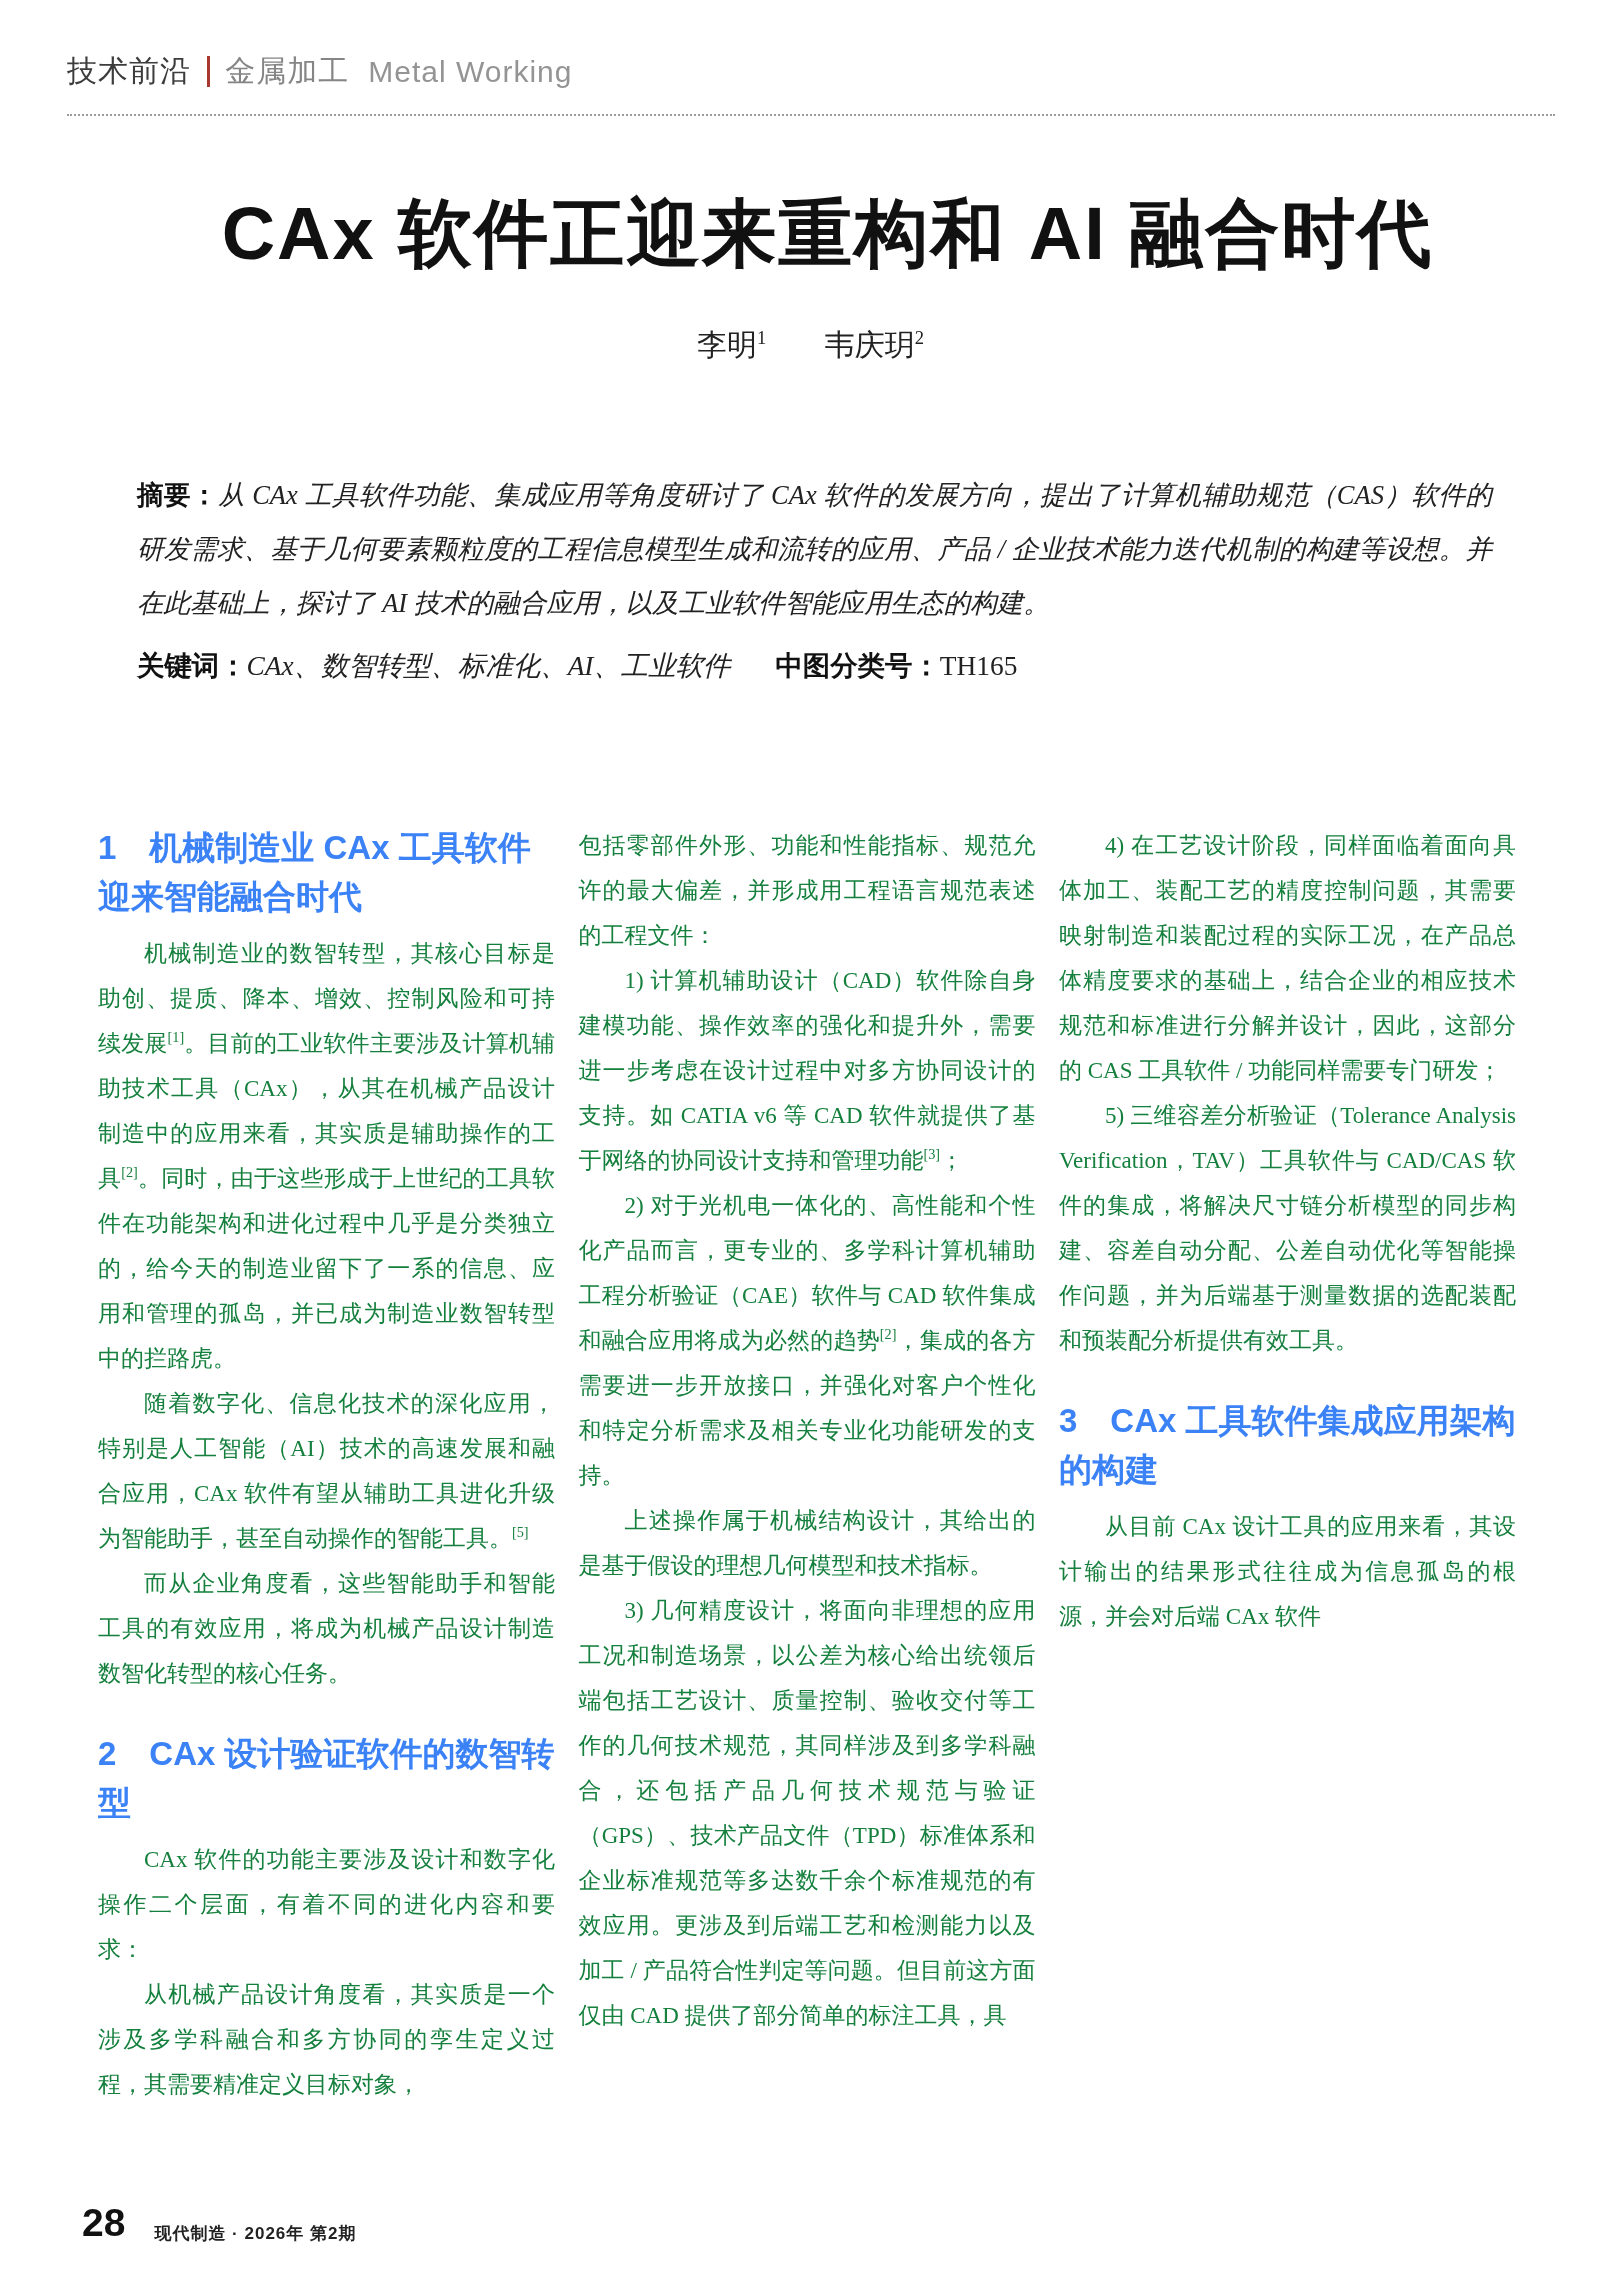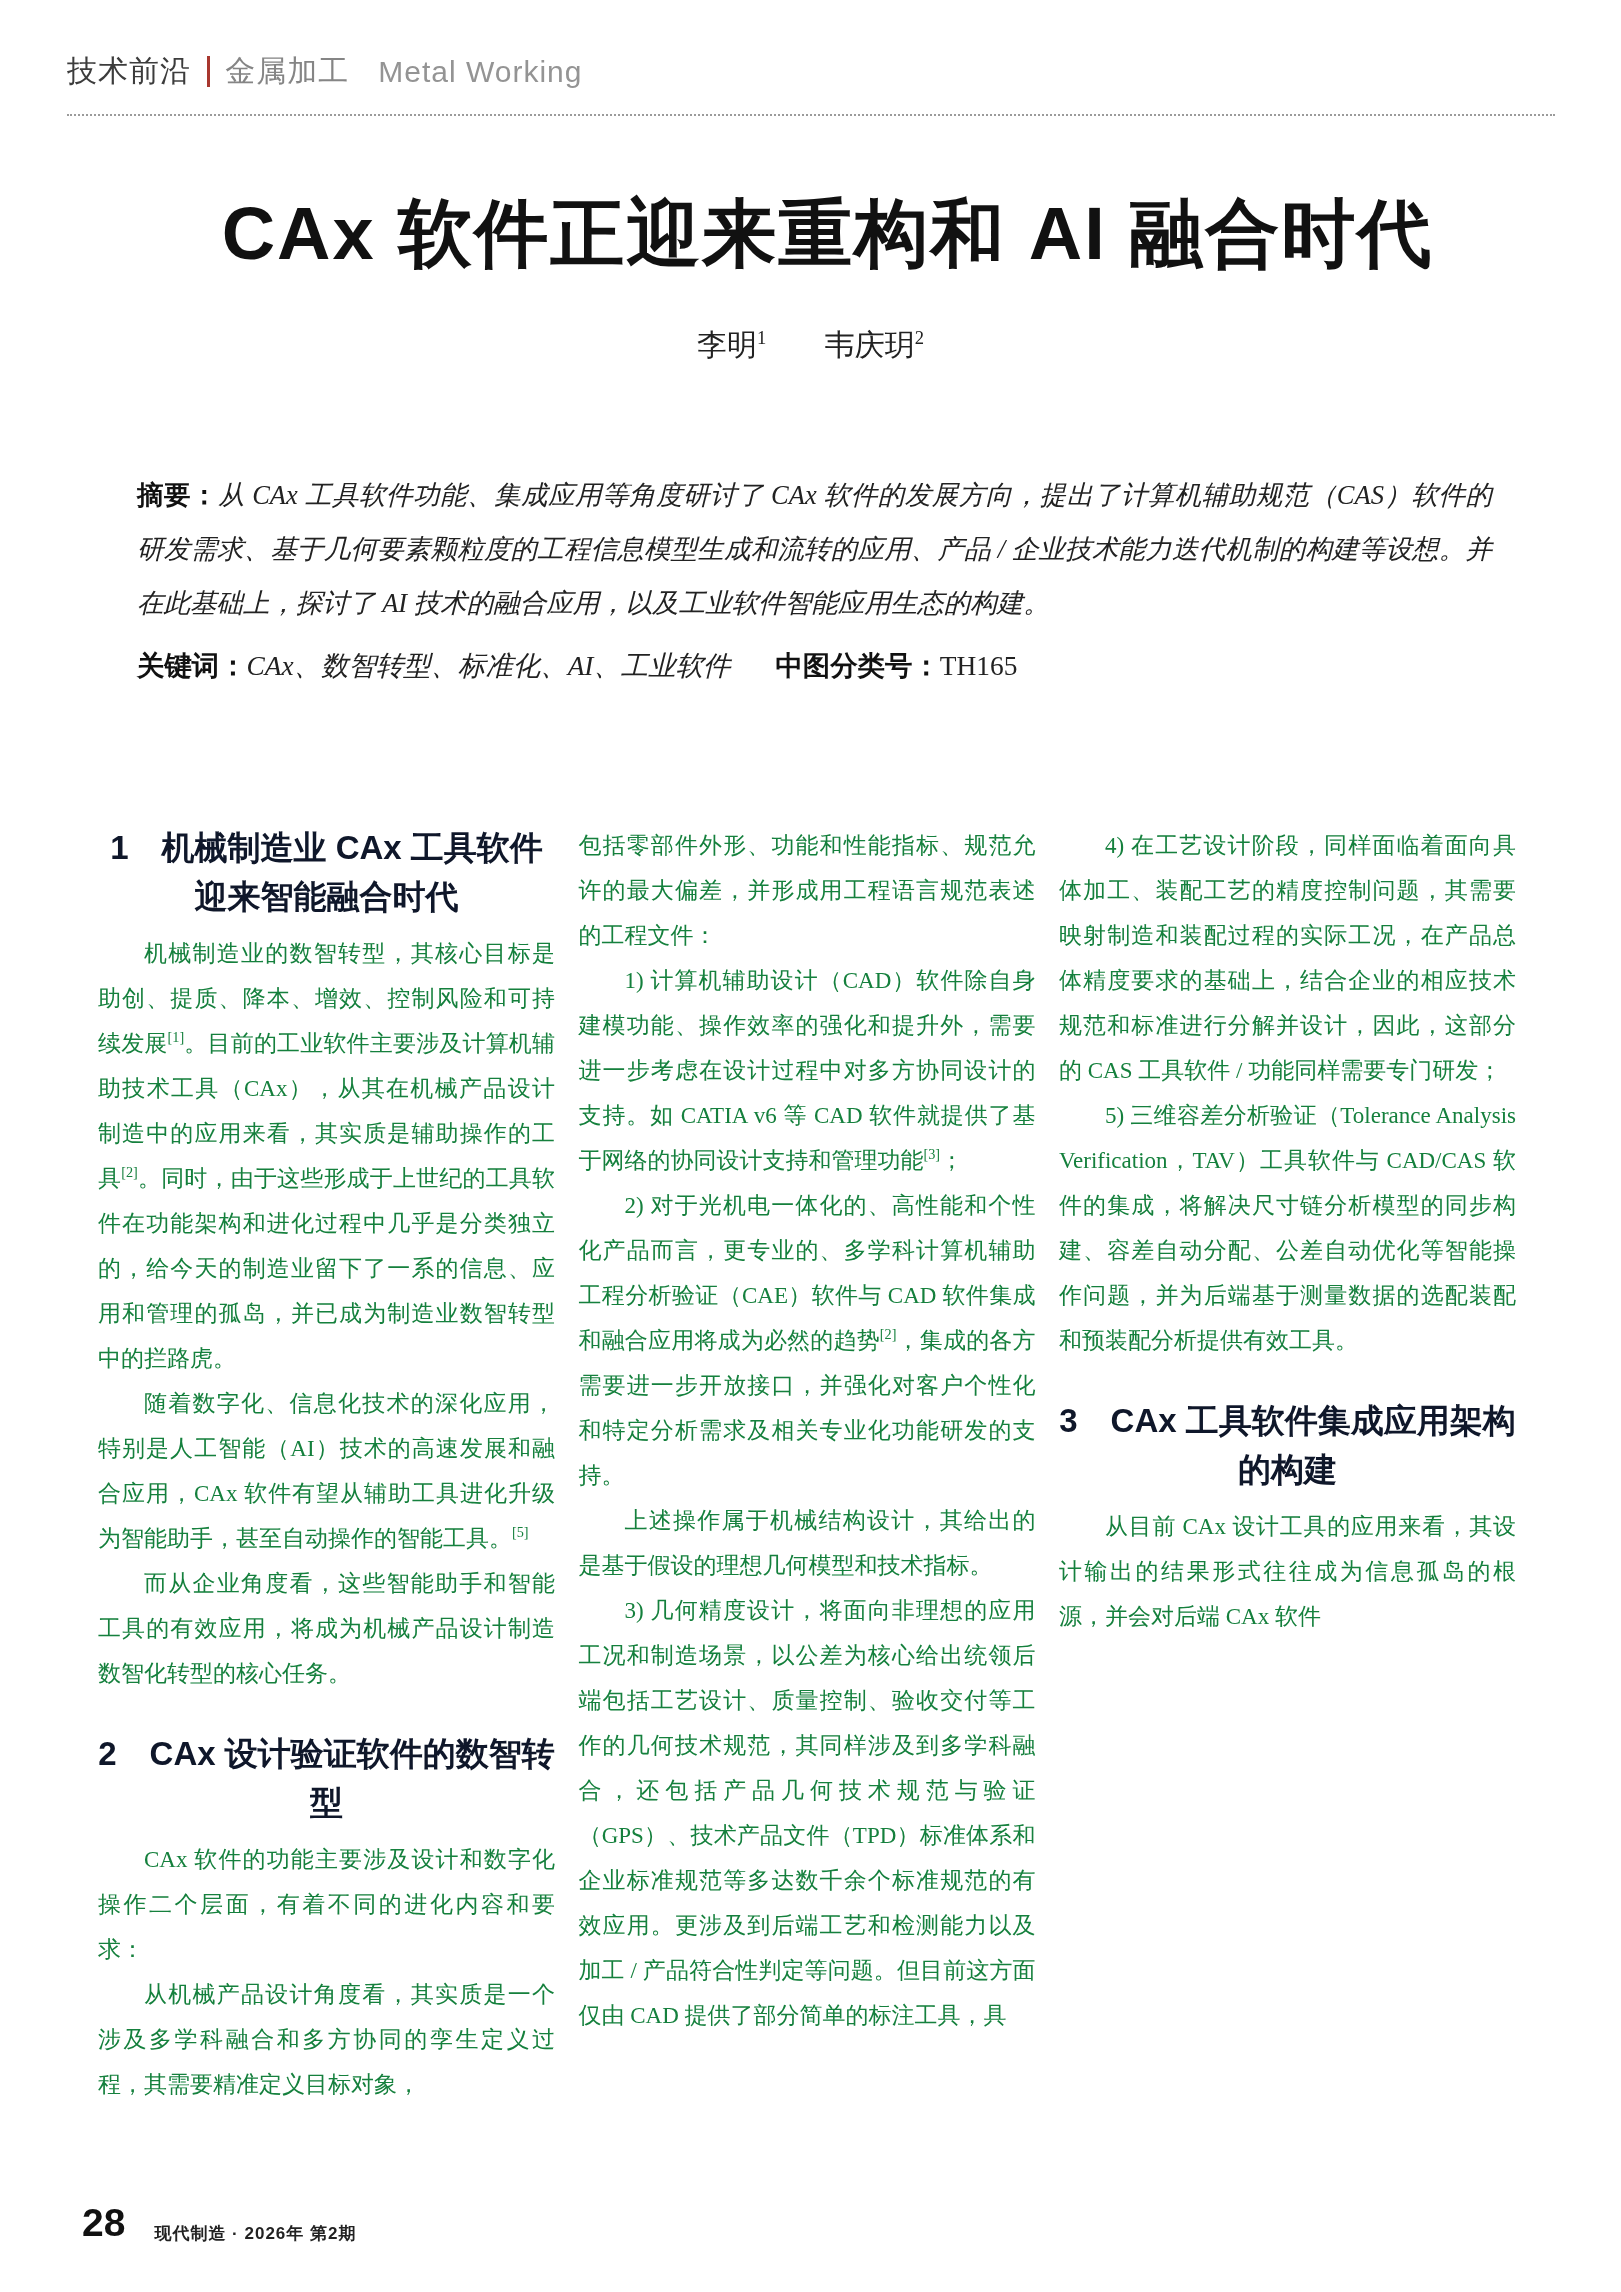--- a/index.html
+++ b/index.html
@@ -27,21 +27,21 @@
     white-space: nowrap;
   }
   .header .section { color: #3c3c3c; font-weight: 500; }
   .header .divider {
     display: inline-block;
     width: 2.9px;
     height: 31px;
     margin: 0 15.7px;
     background: #a8372f;
   }
-  .header .category { color: #858585; margin-right: 29px; }
+  .header .category { color: #858585; margin-right: 19px; }
   .header .category-en { color: #949494; }
 
   .dotted-rule {
     position: absolute;
     top: 114px;
     left: 67px;
     width: 1488px;
     border-top: 2px dotted #9b9b9b;
   }
 
@@ -112,22 +112,22 @@
     display: flex;
     gap: 23.5px;
   }
   .col { width: 457px; }
   .col h2 {
     margin: 0 0 9.8px 0;
     font-family: "Liberation Sans", "DejaVu Sans", sans-serif;
     font-weight: 700;
     font-size: 33px;
     line-height: 49px;
-    color: #0f172a;
-    text-align: center;
+    color: #3b82f6;
+    text-align: left;
   }
   .col h2.not-first { margin-top: 33px; }
   .col p {
     margin: 0;
     font-size: 23px;
     line-height: 45px;
     text-align: justify;
     color: #15803d;
   }
   .col p.p { text-indent: 2em; }

